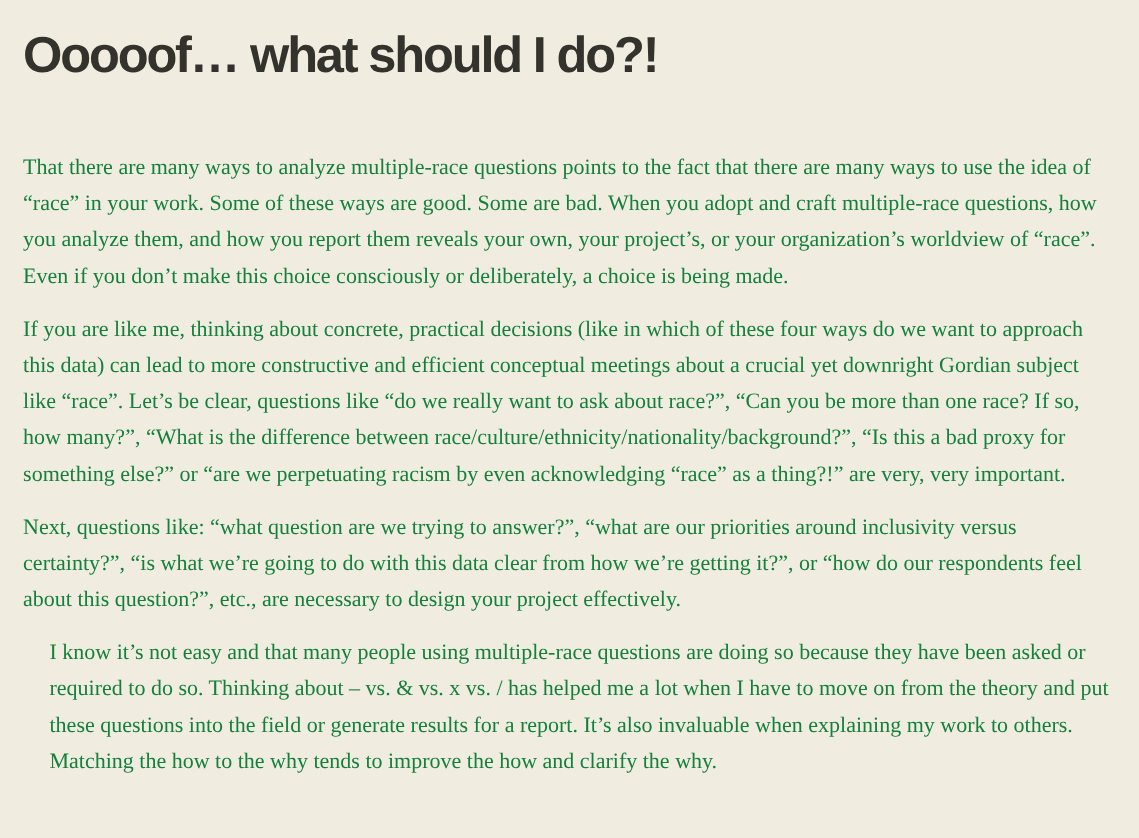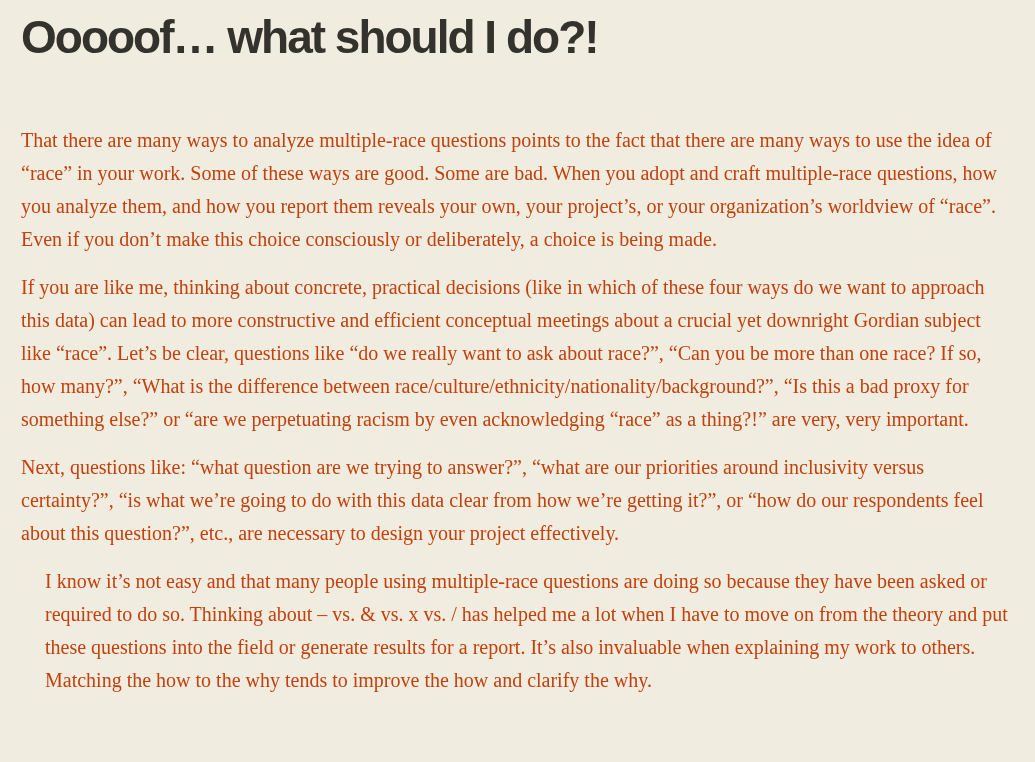--- a/index.html
+++ b/index.html
@@ -17,26 +17,26 @@
     height: 762px;
     padding: 14px 21px 0 21px;
   }
   h1.page-title {
     font-family: "Liberation Sans", "DejaVu Sans", sans-serif;
     font-weight: 700;
     font-size: 46px;
     line-height: 1.04;
     letter-spacing: -2px;
     color: #33322c;
-    margin: 0 0 62px 0;
+    margin: 12px 0 62px 0;
   }
   .body-copy p {
     font-size: 20px;
     line-height: 33px;
-    color: #c2410c;
+    color: #15803d;
     margin: 0 0 15px 0;
     max-width: 993px;
   }
   .body-copy p:last-child { margin-bottom: 0; margin-left: 24px; }
 </style>
 </head>
 <body>
 
 <article class="article">
   <h1 class="page-title">Ooooof… what should I do?!</h1>

